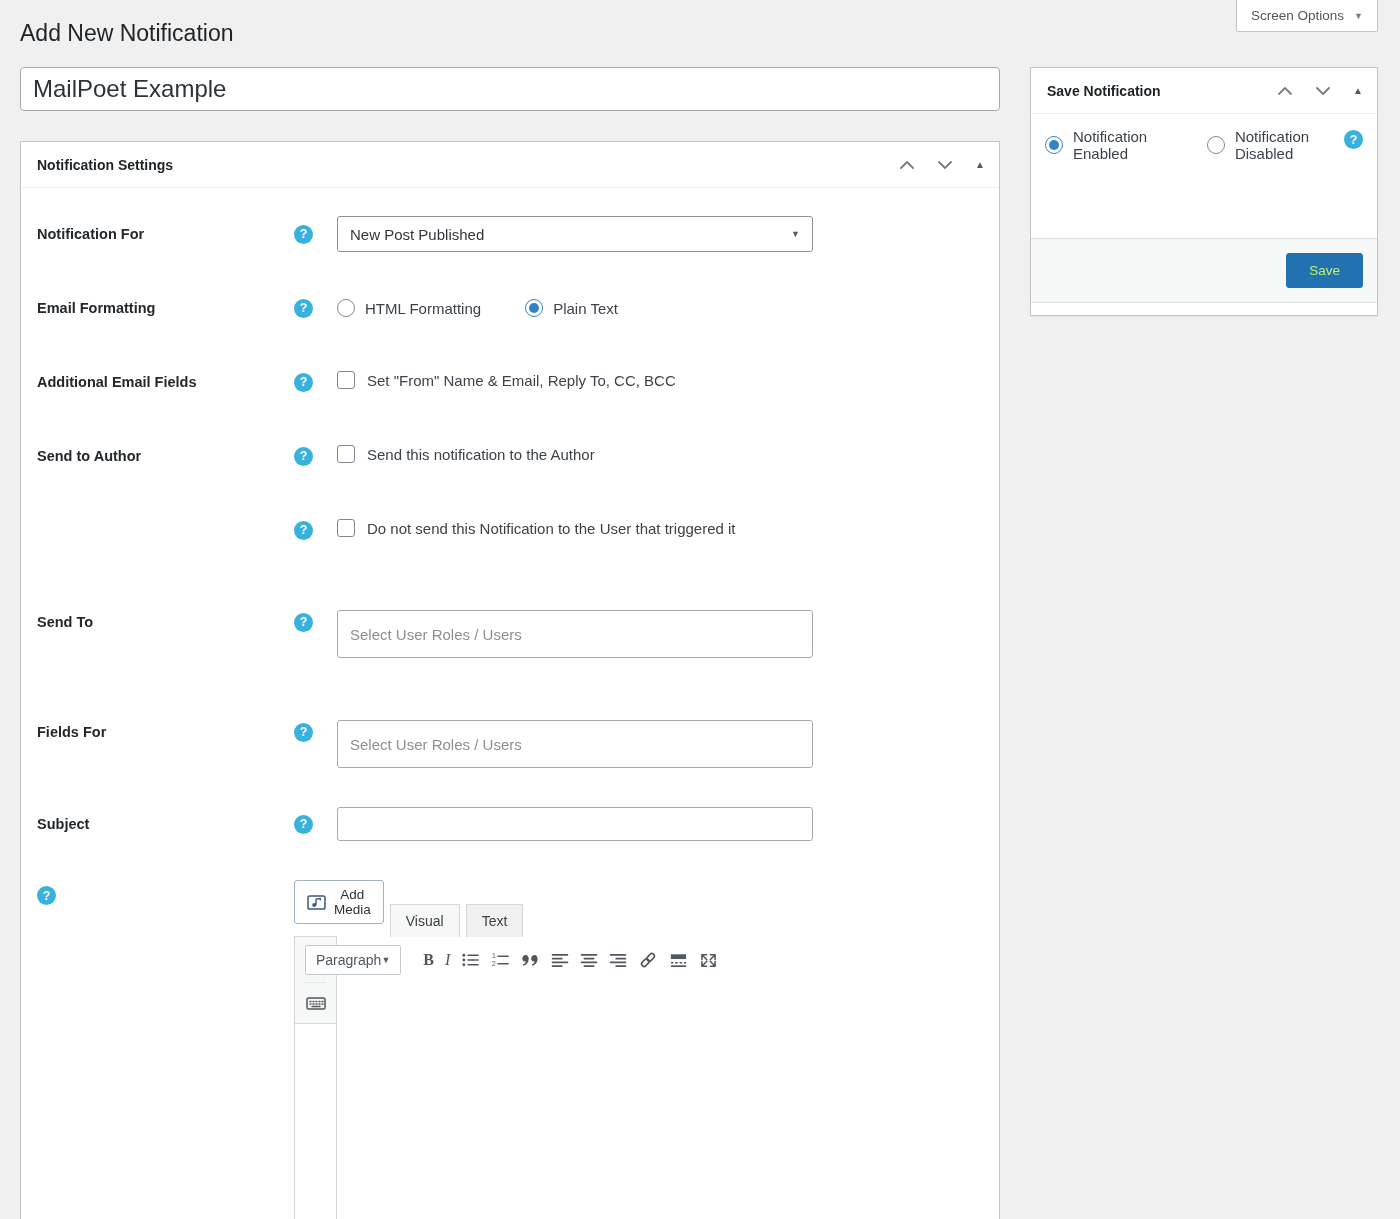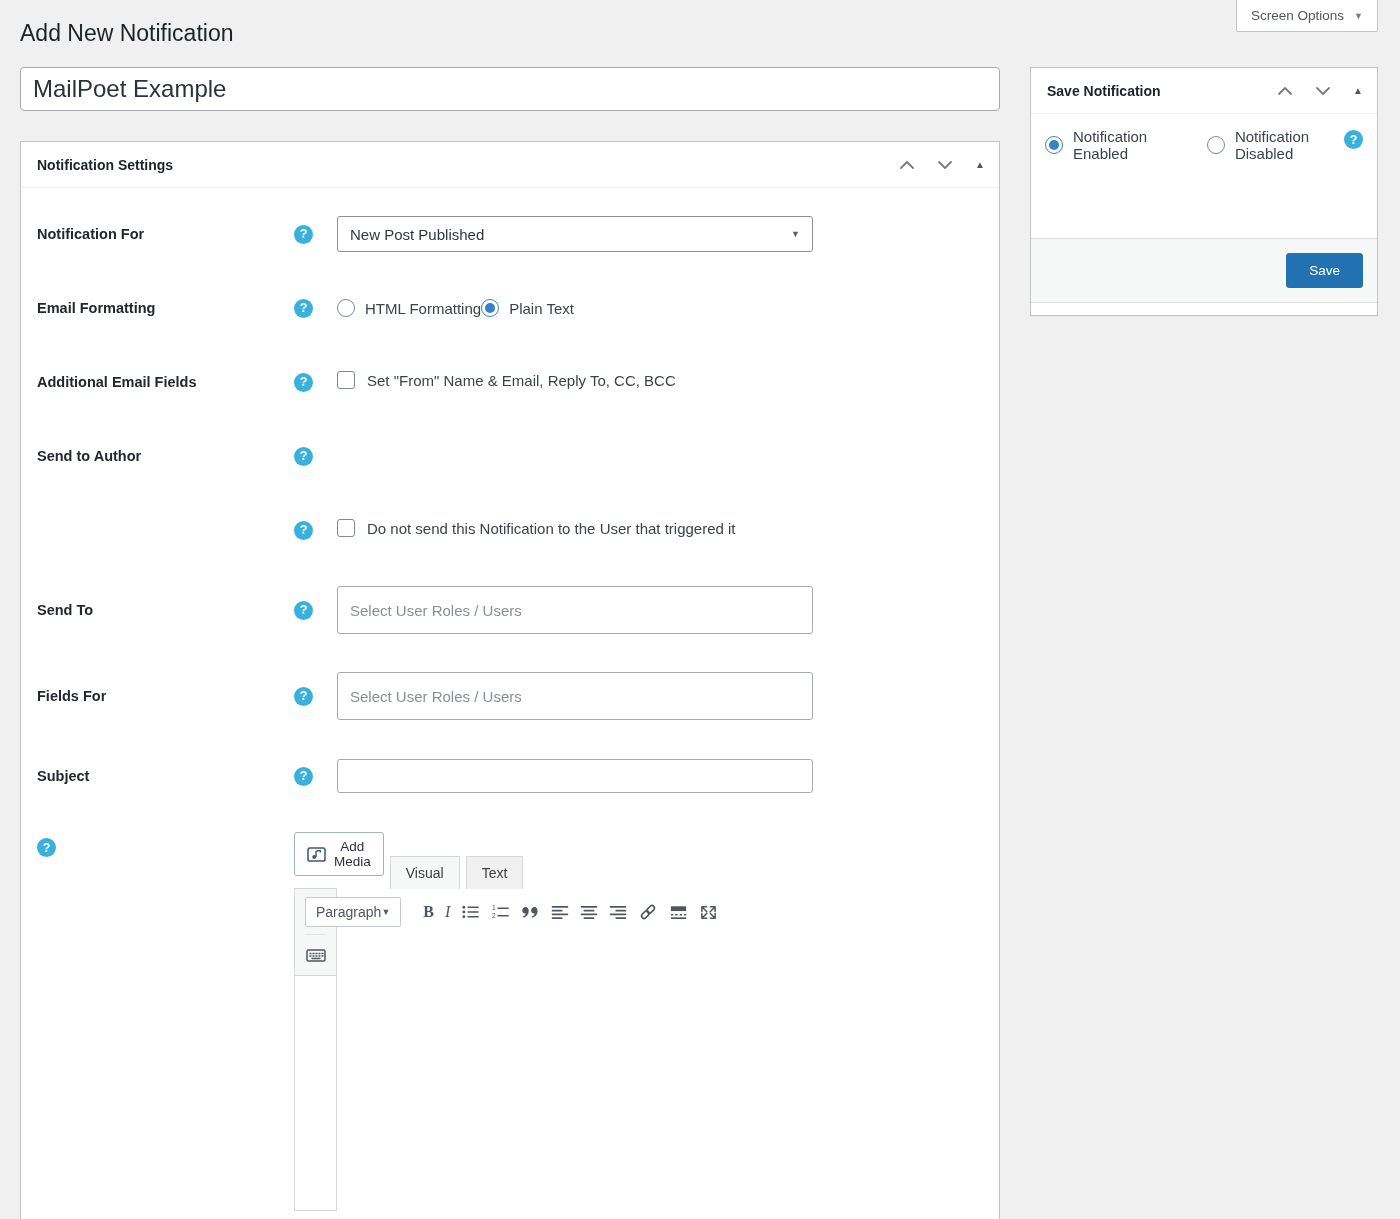--- a/index.html
+++ b/index.html
@@ -40,32 +40,32 @@
   .top-align .row-label { padding-top: 8px; }
   .help-cell { display: flex; align-items: center; }
   .top-align .help-cell { padding-top: 6px; }
   .help-icon { display: inline-flex; width: 19px; height: 19px; border-radius: 50%; background: #38b2dc; color: #fff;
     font-size: 12.5px; font-weight: 700; align-items: center; justify-content: center; cursor: pointer; user-select: none; }
 
   .select-box { width: 476px; height: 36px; border: 1px solid #8c8f94; border-radius: 3px; background: #fff; display: flex;
     align-items: center; justify-content: space-between; padding: 0 12px; font-size: 15px; color: #32373c; cursor: pointer; }
   .select-caret { font-size: 9px; color: #555d66; }
 
-  .radio-inline { display: flex; }
+  .radio-inline { display: flex; gap: 44px; }
   .radio { display: inline-flex; align-items: center; gap: 10px; font-size: 15px; color: #3c434a; cursor: pointer; }
   .radio-circ { width: 18px; height: 18px; border-radius: 50%; border: 1px solid #7e8993; background: #fff; position: relative; flex: 0 0 18px; }
   .radio.checked .radio-circ { border-color: #3582c4; }
   .radio.checked .radio-circ::after { content: ""; position: absolute; inset: 3px; border-radius: 50%; background: #3582c4; }
 
   .check { display: inline-flex; align-items: center; gap: 12px; font-size: 15px; color: #3c434a; cursor: pointer; }
   .checkbox-sq { width: 18px; height: 18px; border: 1px solid #7e8993; border-radius: 3px; background: #fff; flex: 0 0 18px; }
 
   .roles-input, .subject-input { width: 476px; border: 1px solid #a7aaad; border-radius: 3px; padding: 0 12px; font-size: 15px;
     color: #2c3338; background: #fff; font-family: inherit; outline: none; }
-  .roles-input { height: 48px; }
+  .roles-input { height: 48px; margin-top: 24px; }
   .subject-input { height: 34px; }
   .roles-input::placeholder { color: #8a8f94; }
 
   
   .help-stack { margin-top: 112px; display: flex; flex-direction: column; align-items: flex-start; }
   .help-link { color: #00a0d2; font-weight: 700; font-size: 14.5px; text-decoration: none; margin-bottom: 26px; cursor: pointer; }
   .outline-btn { background: #fff; border: 1px solid #2271b1; color: #2271b1; border-radius: 3px; padding: 9px 15px;
     font-size: 13.5px; font-family: inherit; cursor: pointer; margin-bottom: 22px; }
 
   
@@ -87,21 +87,21 @@
   .glyph-b { font-weight: 700; font-size: 16px; color: #50575e; font-family: "Liberation Serif", serif; }
   .glyph-i { font-style: italic; font-size: 16px; color: #50575e; font-family: "Liberation Serif", serif; }
   .editor-canvas { background: #fff; border: 1px solid #d5d7da; border-top: none; height: 235px; cursor: text; }
 
   
   .save-body { padding: 14px 14px 0 14px; position: relative; min-height: 124px; }
   .radio-stack { display: flex; flex-direction: row; gap: 9px; }
   .save-help { position: absolute; right: 14px; top: 16px; }
   .save-footer { border-top: 1px solid #dcdcde; border-bottom: 1px solid #dcdcde; background: #f6f7f7; padding: 14px;
     display: flex; justify-content: flex-end; }
-  .save-btn { background: #2271b1; border: 1px solid #2271b1; color: #ffffff; font-size: 13.5px; padding: 9px 22px;
+  .save-btn { background: #2271b1; border: 1px solid #2271b1; color: #bef264; font-size: 13.5px; padding: 9px 22px;
     border-radius: 3px; cursor: pointer; font-family: inherit; }
   .save-after { height: 12px; }
 
   svg { display: block; }
 </style>
 </head>
 <body>
 
 <div class="stage">
 
@@ -186,20 +186,26 @@
                 <span>Set "From" Name &amp; Email, Reply To, CC, BCC</span>
               </label>
             </div>
           </div>
 
           <div class="form-row">
             <div class="row-label">Send to Author</div>
             <div class="help-cell">
                 <span class="help-icon">?</span>
               </div>
+            <div class="row-control">
+              <label class="check">
+                <span class="checkbox-sq"></span>
+                <span>Send this notification to the Author</span>
+              </label>
+            </div>
           </div>
 
           <div class="form-row">
             <div class="row-label"></div>
             <div class="help-cell">
                 <span class="help-icon">?</span>
               </div>
             <div class="row-control">
               <label class="check">
                 <span class="checkbox-sq"></span>

